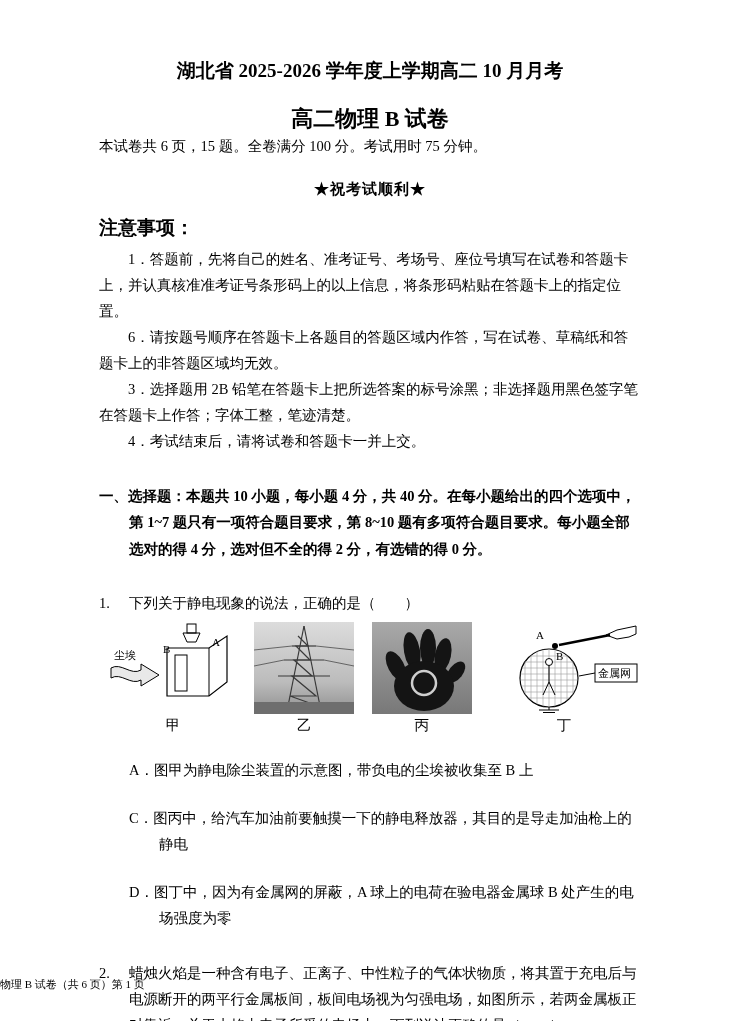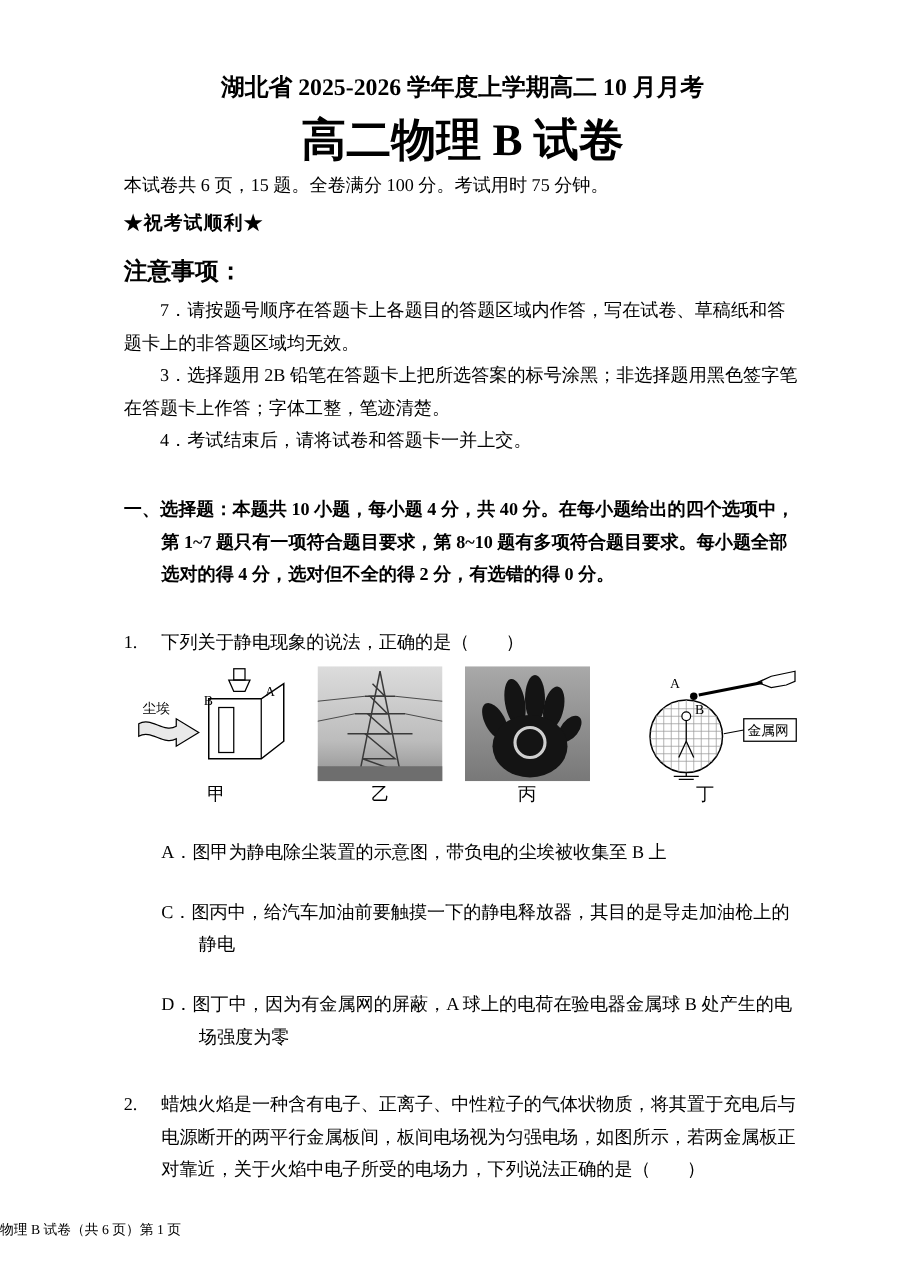--- a/index.html
+++ b/index.html
@@ -6,23 +6,23 @@
   html, body { margin: 0; padding: 0; background: #ffffff; }
   .page {
     width: 737px; height: 1021px; margin: 0 auto; background: #fff;
     position: relative; overflow: hidden;
     padding: 58px 96px 40px 99px;
     font-family: "Liberation Serif", "DejaVu Serif", serif;
     font-size: 14.5px; color: #000; line-height: 1.8;
   }
   p { margin: 0; }
   .title    { text-align: center; font-weight: bold; font-size: 19px; line-height: 1.35; }
-  .subtitle { text-align: center; font-weight: bold; font-size: 36px; line-height: 1.35; margin-top: 4px; }
+  .subtitle { text-align: center; font-weight: bold; font-size: 22px; line-height: 1.35; margin-top: 20px; }
   .info     { }
-  .wish     { text-align: left; font-weight: bold; font-size: 15px; margin-top: 4px; letter-spacing: 1px; }
+  .wish     { text-align: center; font-weight: bold; font-size: 15px; margin-top: 17px; letter-spacing: 1px; }
   .notice-heading { font-weight: bold; font-size: 19px; margin-top: 8px; }
   .indent { text-indent: 2em; }
   .hang   { padding-left: 30px; text-indent: -30px; margin-top: 28px; }
   .qnum   { display: inline-block; width: 30px; text-indent: 0; }
   .bold   { font-weight: bold; }
   .section { margin-top: 29px; font-family: Liberation Serif, serif; }
   .question { margin-top: 2px; }
   .opt    { padding-left: 60px; text-indent: -30px; margin-top: 22px; }
   .figures { display: flex; justify-content: space-between; align-items: flex-end; margin: 6px 2px 2px 10px; }
   .figure  { text-align: center; }
@@ -35,21 +35,22 @@
 <body>
 
 <div class="page">
 
   <div class="title">湖北省 2025-2026 学年度上学期高二 10 月月考</div>
   <div class="subtitle">高二物理 B 试卷</div>
   <div class="info">本试卷共 6 页，15 题。全卷满分 100 分。考试用时 75 分钟。</div>
   <div class="wish">★祝考试顺利★</div>
 
   <div class="notice-heading">注意事项：</div>
-  <p class="indent">7．请按题号顺序在答题卡上各题目的答题区域内作答，写在试卷、草稿纸和答题卡上的非答题区域均无效。</p>
+  <p class="indent">1．答题前，先将自己的姓名、准考证号、考场号、座位号填写在试卷和答题卡上，并认真核准准考证号条形码上的以上信息，将条形码粘贴在答题卡上的指定位置。</p>
+  <p class="indent">6．请按题号顺序在答题卡上各题目的答题区域内作答，写在试卷、草稿纸和答题卡上的非答题区域均无效。</p>
   <p class="indent">3．选择题用 2B 铅笔在答题卡上把所选答案的标号涂黑；非选择题用黑色签字笔在答题卡上作答；字体工整，笔迹清楚。</p>
   <p class="indent">4．考试结束后，请将试卷和答题卡一并上交。</p>
 
   <p class="hang bold section">一、选择题：本题共 10 小题，每小题 4 分，共 40 分。在每小题给出的四个选项中，第 1~7 题只有一项符合题目要求，第 8~10 题有多项符合题目要求。每小题全部选对的得 4 分，选对但不全的得 2 分，有选错的得 0 分。</p>
 
   <div class="question">
     <p class="hang"><span class="qnum">1.</span><span>下列关于静电现象的说法，正确的是（　　）</span></p>
 
     <div class="figures">
 

